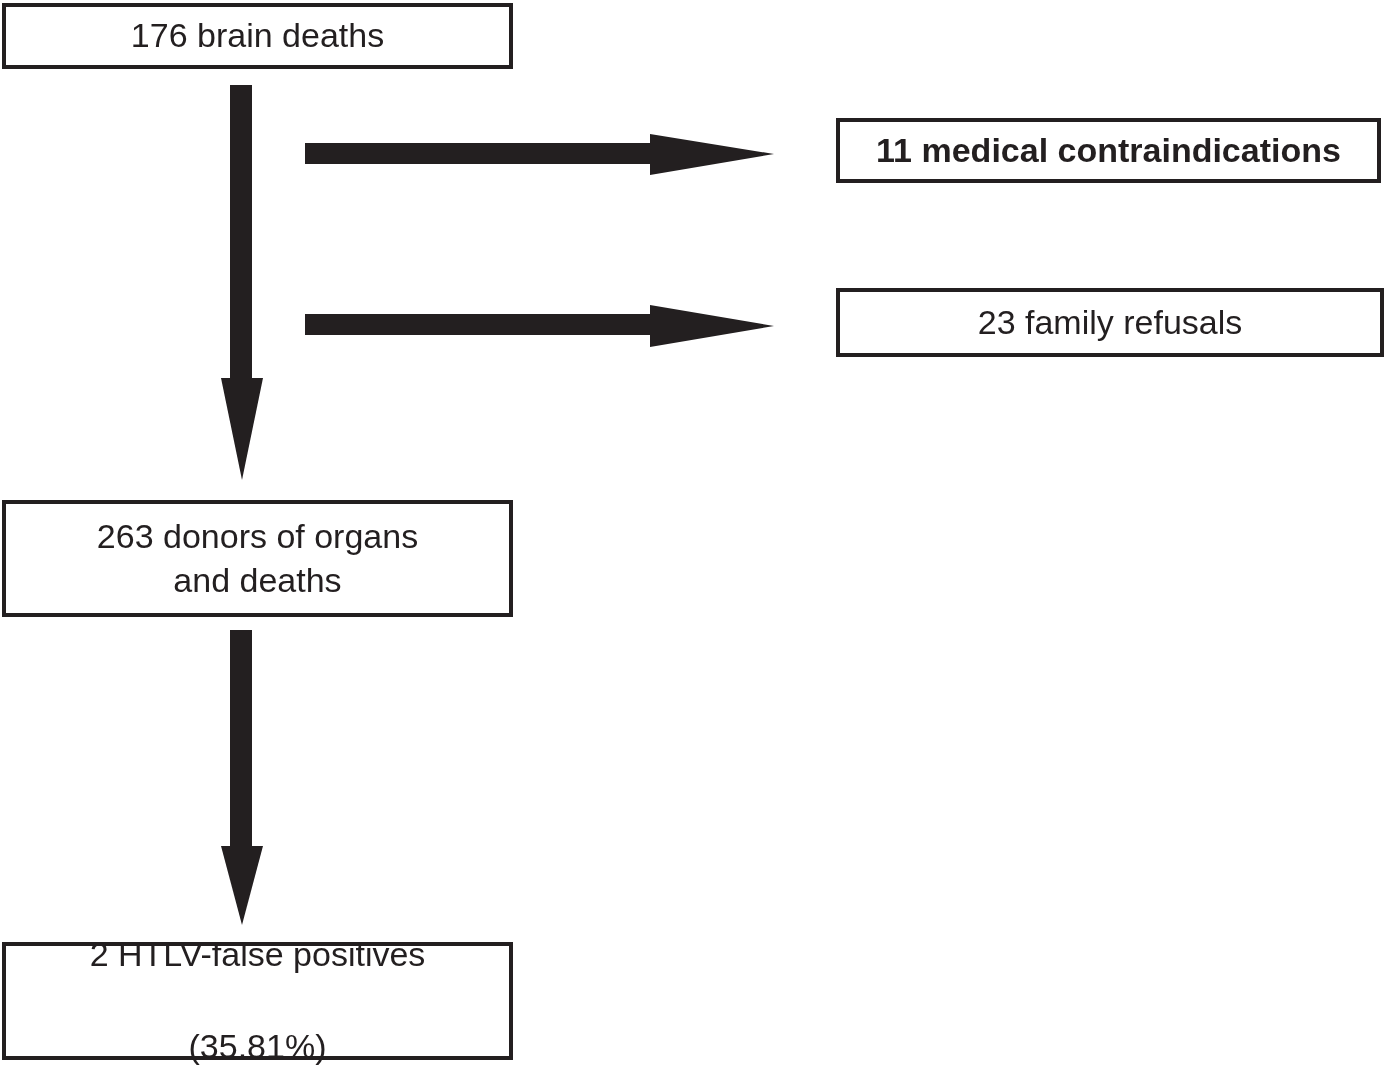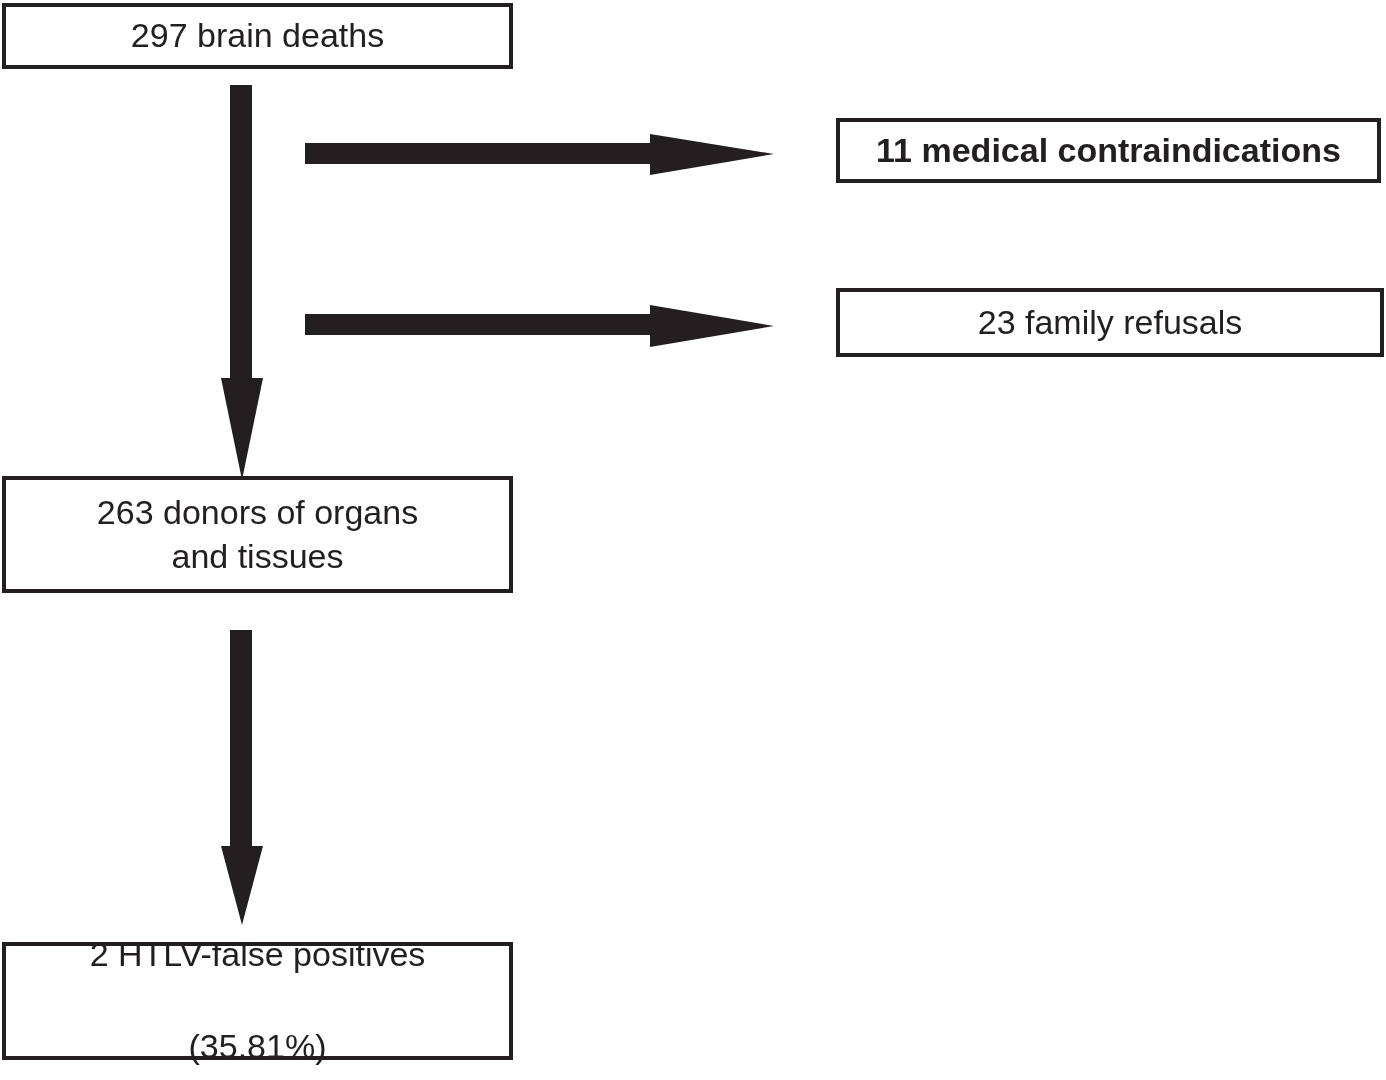--- a/index.html
+++ b/index.html
@@ -36,21 +36,21 @@
     width: 1386px;
     height: 1080px;
   }
   .arrows rect, .arrows polygon {
     fill: var(--ink, #231f20);
     stroke: none;
   }
   #box-brain-deaths  { left: 2px;   top: 3px;   width: 511px; height: 66px;  }
   #box-medical       { left: 836px; top: 118px; width: 545px; height: 65px; font-weight: bold;  }
   #box-family        { left: 836px; top: 288px; width: 548px; height: 69px;  }
-  #box-donors        { left: 2px;   top: 476px; width: 511px; height: 117px; }
+  #box-donors        { left: 2px;   top: 500px; width: 511px; height: 117px; }
   #box-htlv          { left: 2px;   top: 942px; width: 511px; height: 118px; gap: 48px; }
 </style>
 </head>
 <body>
 
 <div class="canvas">
 
   <svg class="arrows" viewBox="0 0 1386 1080" xmlns="http://www.w3.org/2000/svg">
     <g>
       <rect x="230" y="85" width="22" height="295"></rect>
@@ -64,34 +64,34 @@
       <rect x="305" y="314" width="347" height="21"></rect>
       <polygon points="650,305 650,347 774,326"></polygon>
     </g>
     <g>
       <rect x="230" y="630" width="22" height="218"></rect>
       <polygon points="221,846 263,846 242,925"></polygon>
     </g>
   </svg>
 
   <div class="node" id="box-brain-deaths">
-    <span>297 brain deaths</span>
+    <span>176 brain deaths</span>
   </div>
 
   <div class="node" id="box-medical">
     <span>11 medical contraindications</span>
   </div>
 
   <div class="node" id="box-family">
     <span>23 family refusals</span>
   </div>
 
   <div class="node" id="box-donors">
     <span>263 donors of organs</span>
-    <span>and tissues</span>
+    <span>and deaths</span>
   </div>
 
   <div class="node" id="box-htlv">
     <span>2 HTLV-false positives</span>
     <span>(35.81%)</span>
   </div>
 
 </div>
 
 </body></html>

